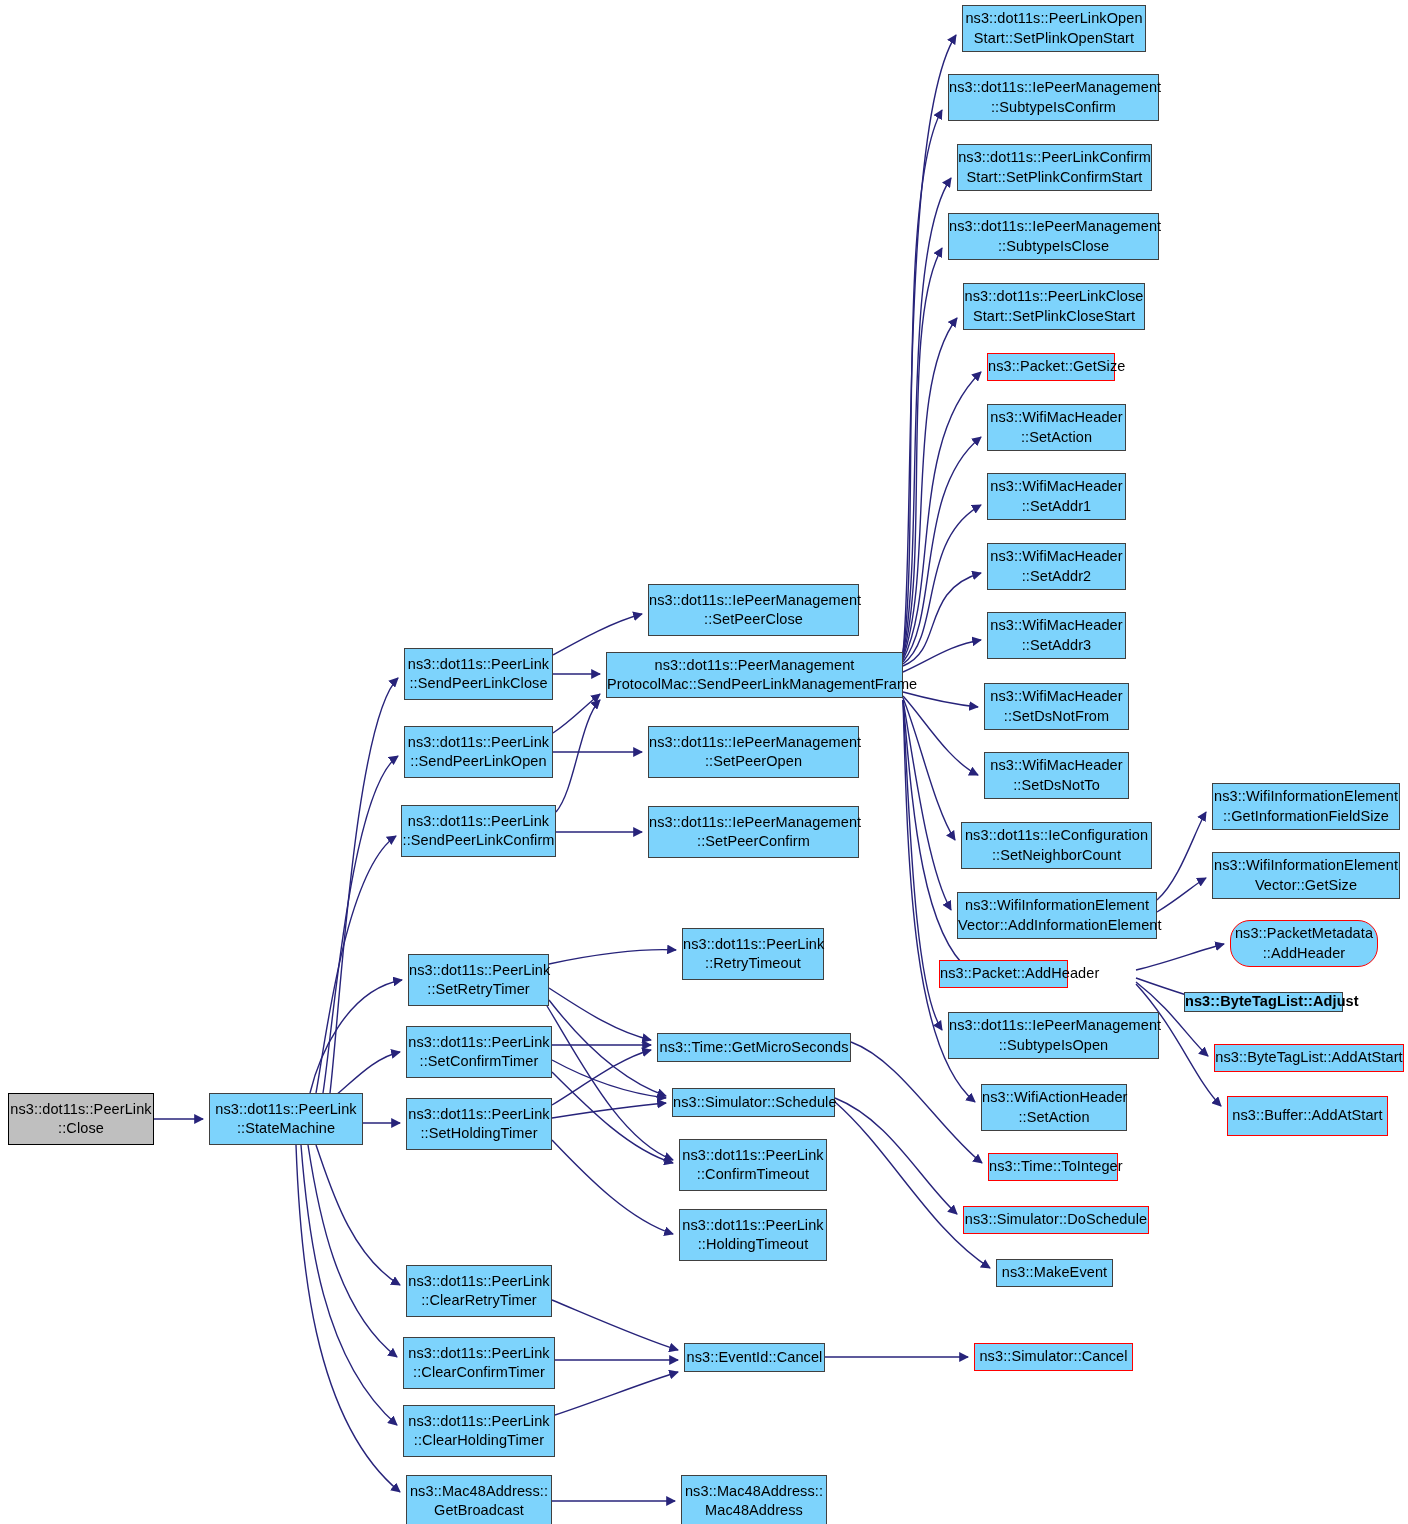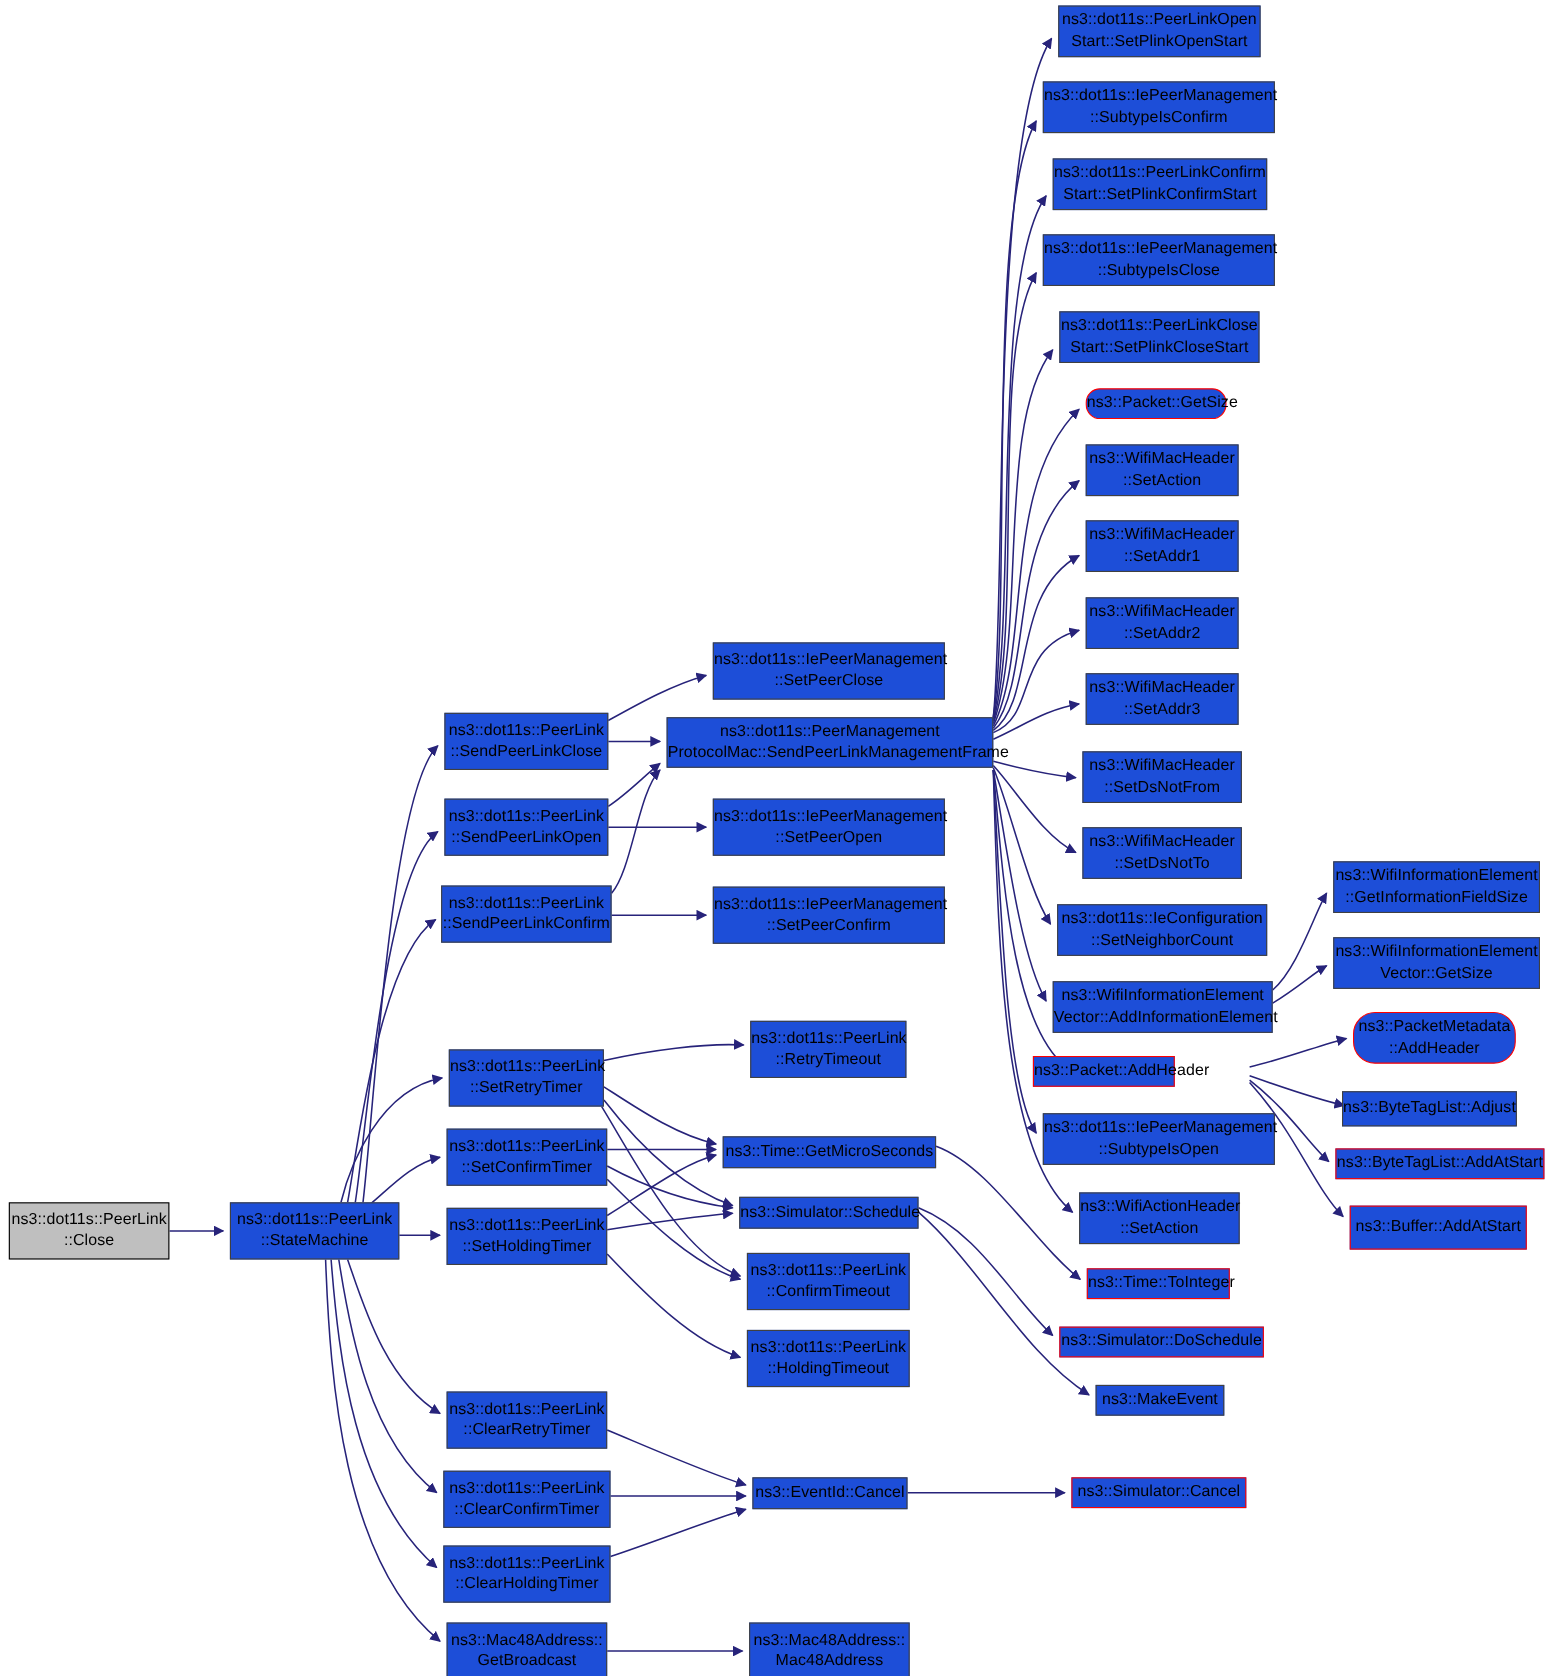--- a/index.html
+++ b/index.html
@@ -24,21 +24,21 @@
     pointer-events: none;
   }
   .node {
     position: absolute;
     box-sizing: border-box;
     display: flex;
     align-items: center;
     justify-content: center;
     text-align: center;
     border: 1px solid #404040;
-    background: #1d4ed8;
+    background: #7dd3fc;
     color: #000000;
     font-size: 14.5px;
     line-height: 1.32;
     letter-spacing: 0.1px;
     white-space: pre;
     z-index: 2;
   }
   .node.red {
     border-color: #ff0000;
   }
@@ -170,21 +170,21 @@
       <div class="node" style="left: 962px; top: 5px; width: 184px; height: 47px;"><span class="lbl">ns3::dot11s::PeerLinkOpen
 Start::SetPlinkOpenStart</span></div>
       <div class="node" style="left: 948px; top: 74px; width: 211px; height: 47px;"><span class="lbl">ns3::dot11s::IePeerManagement
 ::SubtypeIsConfirm</span></div>
       <div class="node" style="left: 957px; top: 144px; width: 195px; height: 47px; text-align: center;"><span class="lbl">ns3::dot11s::PeerLinkConfirm
 Start::SetPlinkConfirmStart</span></div>
       <div class="node" style="left: 948px; top: 213px; width: 211px; height: 47px;"><span class="lbl">ns3::dot11s::IePeerManagement
 ::SubtypeIsClose</span></div>
       <div class="node" style="left: 963px; top: 283px; width: 182px; height: 47px; align-items: center;"><span class="lbl">ns3::dot11s::PeerLinkClose
 Start::SetPlinkCloseStart</span></div>
-      <div class="node red" style="left: 987px; top: 353px; width: 128px; height: 28px; border-radius: 13px;"><span class="lbl">ns3::Packet::GetSize</span></div>
+      <div class="node red" style="left: 987px; top: 353px; width: 128px; height: 28px;"><span class="lbl">ns3::Packet::GetSize</span></div>
       <div class="node" style="left: 987px; top: 404px; width: 139px; height: 47px;"><span class="lbl">ns3::WifiMacHeader
 ::SetAction</span></div>
       <div class="node" style="left: 987px; top: 473px; width: 139px; height: 47px;"><span class="lbl">ns3::WifiMacHeader
 ::SetAddr1</span></div>
       <div class="node" style="left: 987px; top: 543px; width: 139px; height: 47px;"><span class="lbl">ns3::WifiMacHeader
 ::SetAddr2</span></div>
       <div class="node" style="left: 987px; top: 612px; width: 139px; height: 47px;"><span class="lbl">ns3::WifiMacHeader
 ::SetAddr3</span></div>
       <div class="node" style="left: 984px; top: 683px; width: 145px; height: 47px;"><span class="lbl">ns3::WifiMacHeader
 ::SetDsNotFrom</span></div>
@@ -202,17 +202,17 @@
       <div class="node red" style="left: 988px; top: 1153px; width: 130px; height: 28px;"><span class="lbl">ns3::Time::ToInteger</span></div>
       <div class="node red" style="left: 963px; top: 1206px; width: 186px; height: 28px;"><span class="lbl">ns3::Simulator::DoSchedule</span></div>
       <div class="node" style="left: 996px; top: 1259px; width: 117px; height: 28px;"><span class="lbl">ns3::MakeEvent</span></div>
       <div class="node red" style="left: 974px; top: 1343px; width: 159px; height: 28px;"><span class="lbl">ns3::Simulator::Cancel</span></div>
       <div class="node" style="left: 1212px; top: 783px; width: 188px; height: 47px;"><span class="lbl">ns3::WifiInformationElement
 ::GetInformationFieldSize</span></div>
       <div class="node" style="left: 1212px; top: 852px; width: 188px; height: 47px;"><span class="lbl">ns3::WifiInformationElement
 Vector::GetSize</span></div>
       <div class="node red" style="left: 1230px; top: 920px; width: 148px; height: 47px; border-radius: 20px;"><span class="lbl">ns3::PacketMetadata
 ::AddHeader</span></div>
-      <div class="node" style="left: 1220px; top: 992px; width: 159px; height: 32px;"><span class="lbl">ns3::ByteTagList::Adjust</span></div>
+      <div class="node" style="left: 1184px; top: 992px; width: 159px; height: 20px; font-weight: bold;"><span class="lbl">ns3::ByteTagList::Adjust</span></div>
       <div class="node red" style="left: 1214px; top: 1044px; width: 190px; height: 28px;"><span class="lbl">ns3::ByteTagList::AddAtStart</span></div>
       <div class="node red" style="left: 1227px; top: 1096px; width: 161px; height: 40px;"><span class="lbl">ns3::Buffer::AddAtStart</span></div>
     </div>
 </div>
 
 </body></html>

